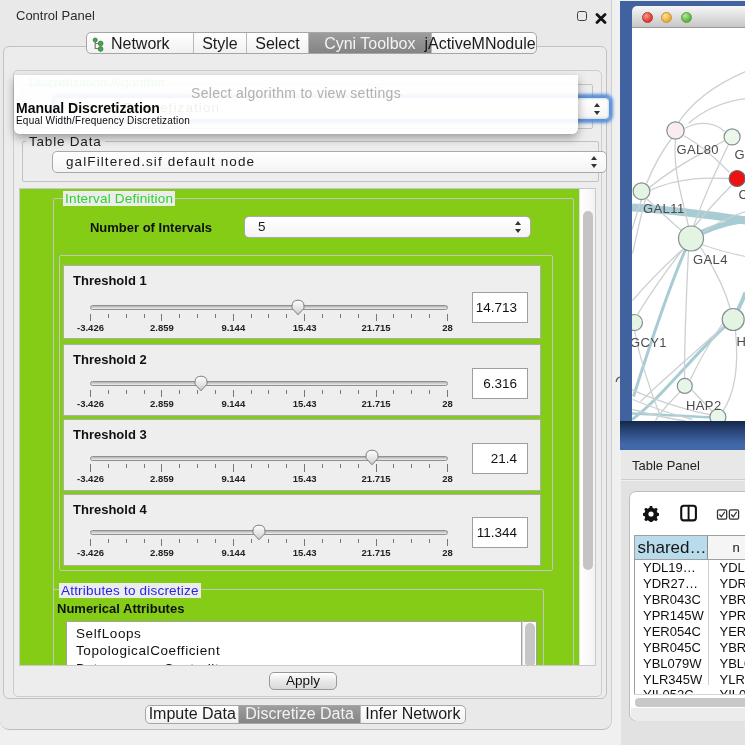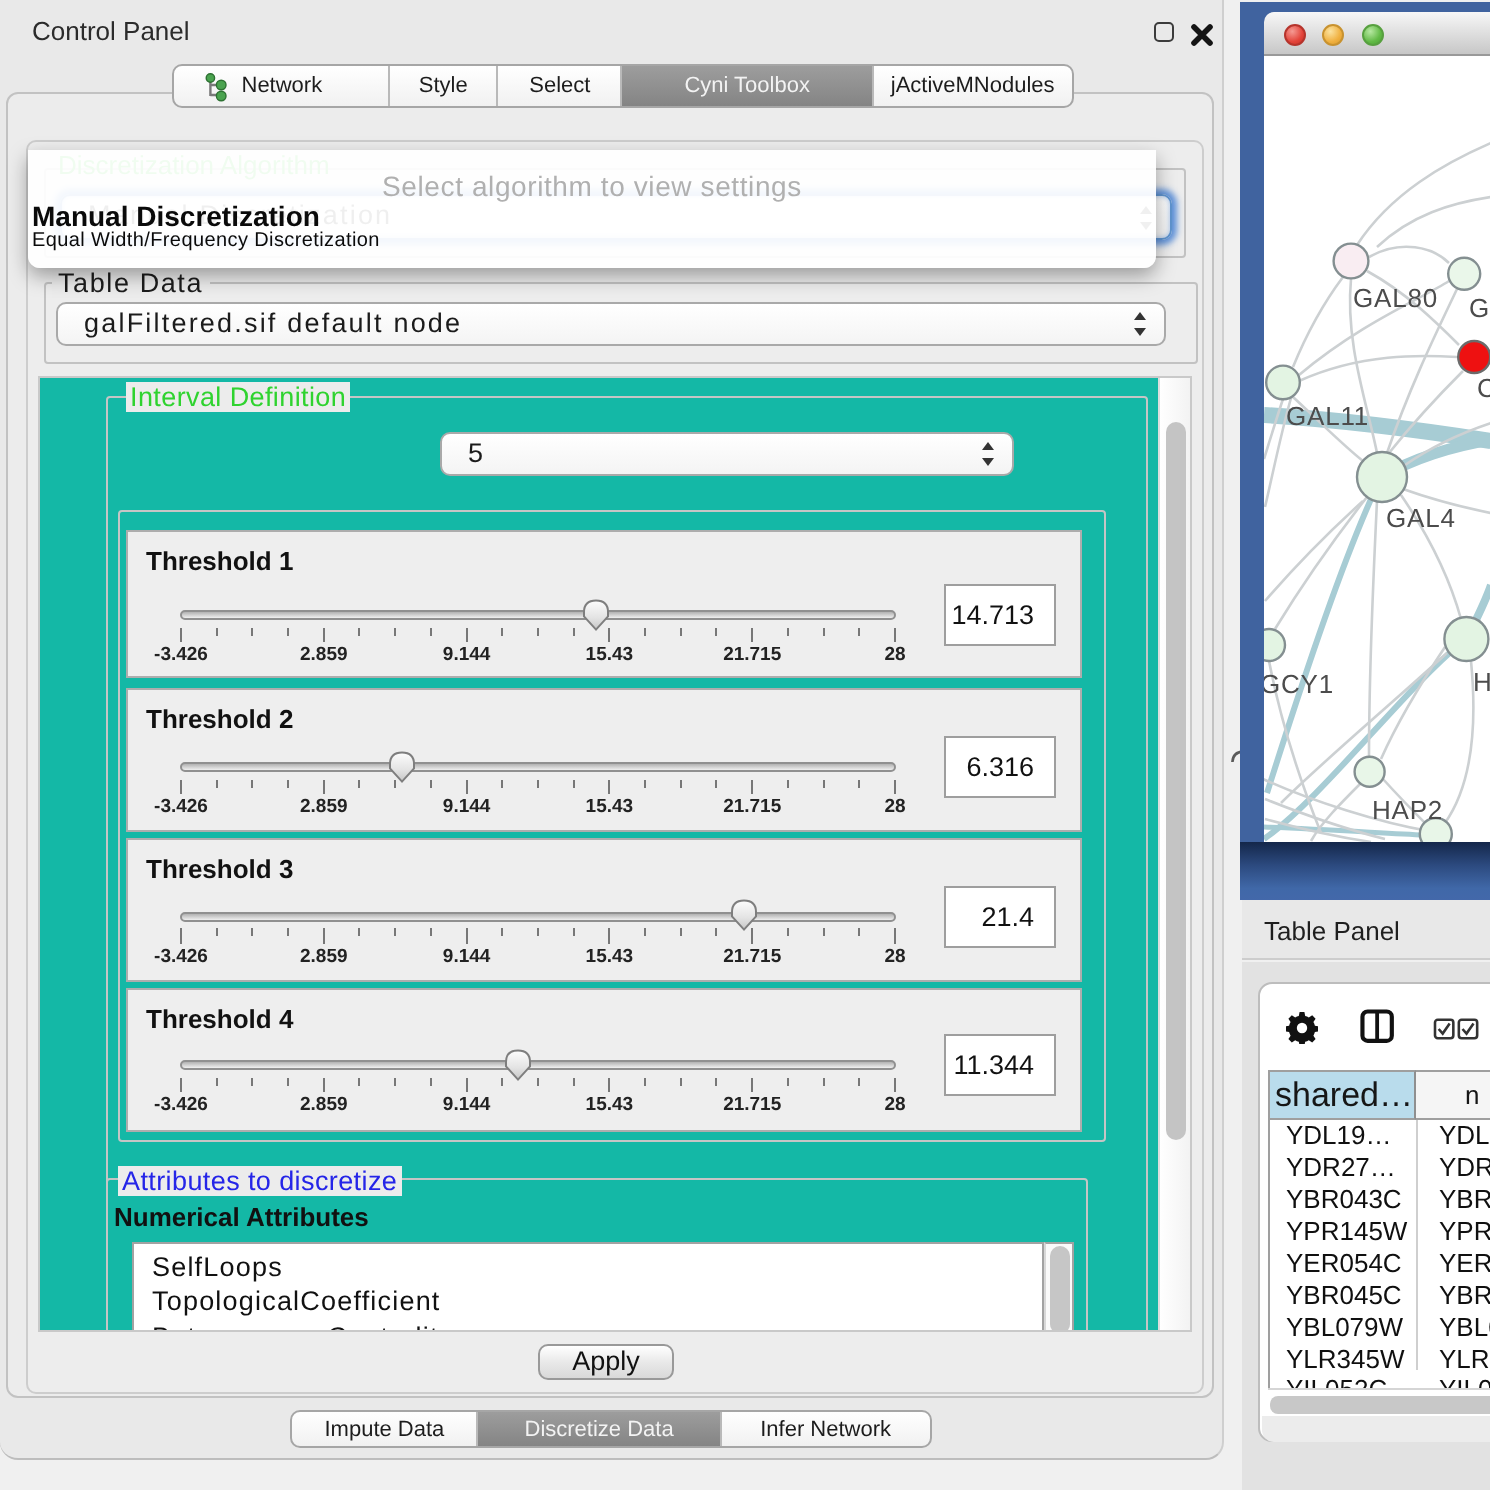--- a/index.html
+++ b/index.html
@@ -9,49 +9,49 @@
 
 #win { left:0; top:0; width:612px; height:730px; background:#e9e9e9;
   border-right:1px solid #cfcfcf; border-bottom:1px solid #bdbdbd;
   border-radius:0 0 9px 9px; }
 #titletext { left:16px; top:8px; font-size:13px; color:#2b2b2b; }
 #icon-sq { left:576.5px; top:11px; width:10px; height:9.5px; border:1.4px solid #3c3c3c; border-radius:2.5px; }
 #icon-x { left:594.5px; top:9.5px; }
 
 .segbar { display:flex; border:1px solid #a6a6a6; border-radius:5px;
   background:linear-gradient(#ffffff,#f1f1f1); overflow:hidden; }
-.seg { font-size:11px; color:#1c1c1c; display:flex; align-items:center; justify-content:center;
+.seg { font-size:16px; color:#1c1c1c; display:flex; align-items:flex-end; justify-content:center;
   border-left:1px solid #b9b9b9; white-space:nowrap; }
 .seg:first-child { border-left:none; }
 .seg.sel { background:linear-gradient(#9d9d9d,#848484); color:#f3f3f3; }
 #toptabs { left:86px; top:32px; width:451px; height:22px; z-index:5; }
 #toptabs .seg:nth-child(1){ width:93px; }
 #toptabs .seg:nth-child(2){ width:57px;margin-left:18px; }
 #toptabs .seg:nth-child(3){ width:65px; }
 #toptabs .seg:nth-child(4){ width:131px; }
 #toptabs .seg:nth-child(5){ width:105px; }
 
 #panelA { left:2.5px; top:45.5px; width:604px; height:653px; background:#ececec;
   border:1px solid #c2c2c2; border-radius:6px; }
 #panelB { left:13px; top:70px; width:588.5px; height:627px; background:#ededed;
   border:1px solid #cdcdcd; border-radius:5px; }
 #groupDisc { left:22px; top:84px; width:571px; height:45px; border:1px solid #c2c2c2; border-radius:2px; }
 .combo { background:linear-gradient(#ffffff,#f4f4f4); border:1px solid #a9a9a9; border-radius:5px;
-  font-size:13.5px; letter-spacing:1.1px; color:#1b1b1b; line-height:20px; padding-left:13px; }
+  font-size:13.5px; letter-spacing:1.1px; color:#1b1b1b; line-height:20px; padding-left:13px;margin-left:24px; }
 .carets { position:absolute; right:8px; top:50%; width:7px; height:14px; margin-top:-7px; }
 .carets:before, .carets:after { content:""; position:absolute; left:0; border-left:3.5px solid transparent; border-right:3.5px solid transparent; }
 .carets:before { top:1px; border-bottom:4.5px solid #333; }
 .carets:after { bottom:1px; border-top:4.5px solid #333; }
 #comboAlg { left:30px; top:97px; width:556px; height:23px; border-color:#5f94cf;
   box-shadow:0 0 3px 2.5px rgba(70,130,215,.85), inset 0 0 2px 0.5px rgba(120,165,225,.5); }
 #tdBox { left:22px; top:141px; width:577px; height:41px; border:1px solid #c2c2c2; border-radius:2px; }
 #tdLabel { left:26px; top:134px; font-size:13.5px; letter-spacing:0.8px; color:#1c1c1c; background:#ececec; padding:0 3px; }
 #comboGal { left:28px; top:151px; width:555px; height:22px; }
 
-#viewport { left:19px; top:188px; width:577px; height:478px; border:1px solid #c9c9c9; background:#14b8a6; overflow:hidden; }
+#viewport { left:19px; top:188px; width:577px; height:478px; border:1px solid #c9c9c9; background:#84cc16; overflow:hidden; }
 #vsbtrack { left:559px; top:0; width:17px; height:478px; background:linear-gradient(to right,#ffffff,#f2f2f2); border-left:1px solid #dedede; }
 #vsbthumb { left:563px; top:22px; width:10px; height:359px; border-radius:5px; background:#c4c4c4; }
 
 .gtitle { font-size:13.5px; letter-spacing:0.2px; background:#ececec; padding:0 2px; white-space:nowrap; }
 #groupID { left:33px; top:9px; width:521px; height:500px; border:1px solid #c5c5c5; border-radius:2px; }
 #groupID-t { left:43px; top:2px; color:#2fd32f; }
 #noiLabel { left:20px; top:31px; width:172px; text-align:right; font-size:13px; font-weight:bold; color:#111; }
 #comboNoI { left:200px; top:27px; width:287px; height:22px; }
 #groupTh { left:39px; top:66px; width:494px; height:316px; border:1px solid #c5c5c5; border-radius:2px; }
 #groupTh-t { left:47px; top:59px; color:#2525e8; }
@@ -149,20 +149,21 @@
 <div class="abs" id="panelB"></div>
 <div class="abs" id="groupDisc"></div>
 <div class="abs combo" id="comboAlg">Manual Discretization<span class="carets"></span></div>
 <div class="abs" id="tdBox"></div>
 <div class="abs" id="tdLabel">Table Data</div>
 <div class="abs combo" id="comboGal">galFiltered.sif default node<span class="carets"></span></div>
 
 <div class="abs" id="viewport">
   <div class="abs" id="groupID"></div>
   <div class="abs gtitle" id="groupID-t">Interval Definition</div>
+  <div class="abs" id="noiLabel">Number of Intervals</div>
   <div class="abs combo" id="comboNoI">5<span class="carets"></span></div>
   <div class="abs" id="groupTh"></div>
 
   <div class="abs sblock" style="top:75.5px;height:74.5px" id="sb1">
       <div class="tl">Threshold 1</div>
       <div class="track" style="top:39.5px"></div>
       <div class="ticks1" style="top:48.0px"></div>
       <div class="ticks2" style="top:48.0px"></div>
       <span class="slab" style="left:26.5px;top:56.5px">-3.426</span>
       <span class="slab" style="left:97.9px;top:56.5px">2.859</span>

